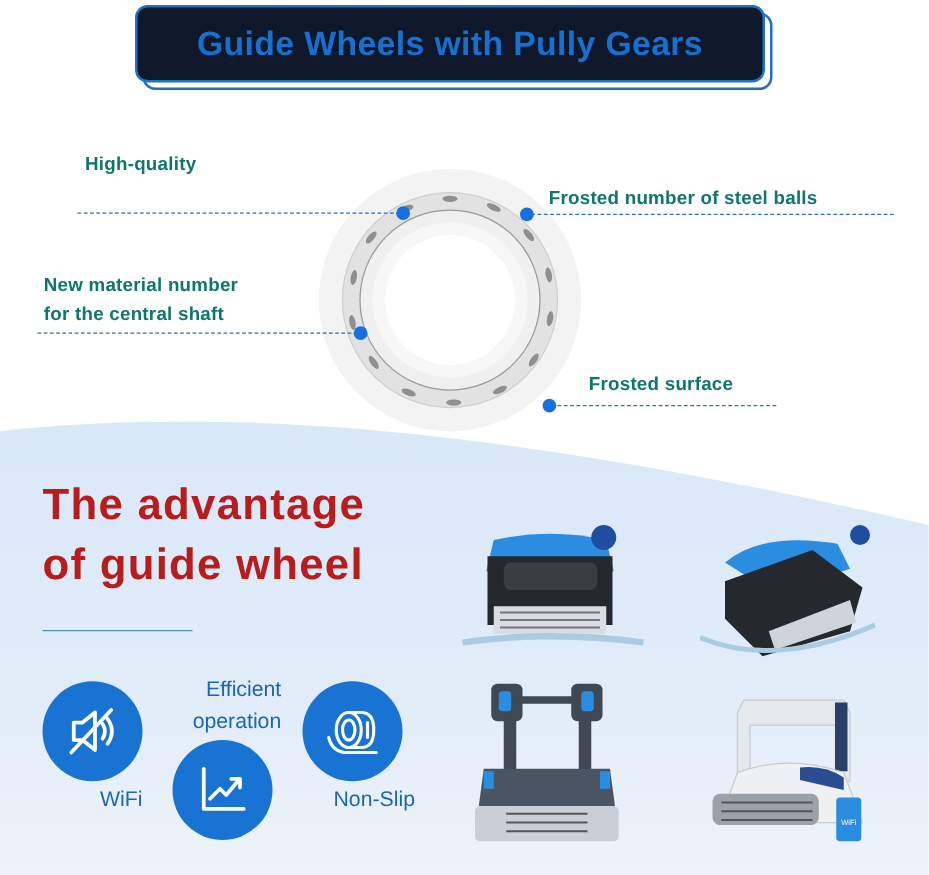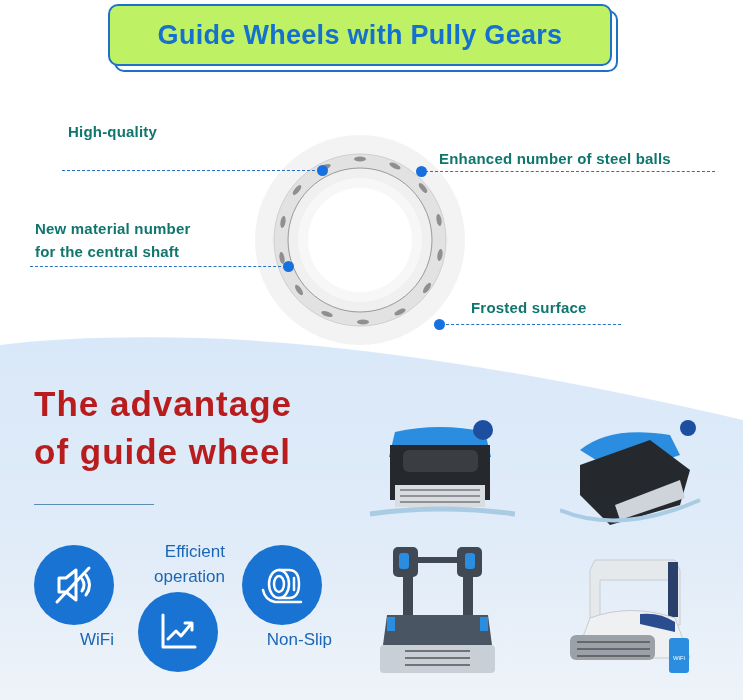--- a/index.html
+++ b/index.html
@@ -1,18 +1,18 @@
 <!DOCTYPE html>
 <html><head>
 <meta charset="utf-8">
 <style>
   html,body{margin:0;padding:0;}
   body{width:743px;height:700px;position:relative;overflow:hidden;background:#ffffff;font-family:"Liberation Sans","DejaVu Sans",sans-serif;}
   .bg-wave{position:absolute;left:0;top:0;width:743px;height:700px;}
-  .title-box{position:absolute;left:108px;top:4px;width:500px;height:58px;border:2px solid #1c72c6;border-radius:10px;background:#bef264;display:flex;align-items:center;justify-content:center;z-index:3;}
+  .title-box{position:absolute;left:108px;top:4px;width:500px;height:58px;border:2px solid #1c72c6;border-radius:10px;background:#0f172a;display:flex;align-items:center;justify-content:center;z-index:3;}
   .title-shadow{position:absolute;left:114px;top:10px;width:500px;height:58px;border:2px solid #1c72c6;border-radius:10px;background:#fff;z-index:2;}
   .title-text{color:#1670cf;font-weight:bold;font-size:27px;letter-spacing:0.3px;}
   .label{position:absolute;color:#0f766e;font-weight:bold;font-size:15px;line-height:23px;z-index:4;letter-spacing:0.2px;}
   .dash{position:absolute;border-top:1.5px dashed #2a6fc0;height:0;z-index:4;}
   .dot{position:absolute;width:11px;height:11px;border-radius:50%;background:#1670e0;z-index:5;}
   .wheel{position:absolute;left:245px;top:130px;width:230px;height:230px;z-index:3;}
   .headline{position:absolute;left:34px;top:380px;color:#b91c1c;font-weight:bold;font-size:35px;line-height:48px;letter-spacing:1px;z-index:3;}
   .rule{position:absolute;left:34px;top:504px;width:120px;height:0;border-top:1.5px solid #5a8eb3;z-index:3;}
   .circle-icon{position:absolute;width:80px;height:80px;border-radius:50%;background:#1873d3;z-index:3;display:flex;align-items:center;justify-content:center;}
   .feat-label{position:absolute;color:#1b66b4;font-size:17px;z-index:3;text-align:right;line-height:25px;}
@@ -61,21 +61,21 @@
   <circle cx="115" cy="110" r="52" fill="#ffffff"></circle>
 </svg>
 
 <div class="label" style="left:68px;top:120px;">
   <div>High-quality</div>
 </div>
 <div class="dash" style="left:62px;top:170px;width:258px;"></div>
 <div class="dot" style="left:317px;top:165px;"></div>
 
 <div class="label" style="left:439px;top:147px;">
-  <div>Enhanced number of steel balls</div>
+  <div>Frosted number of steel balls</div>
 </div>
 <div class="dash" style="left:425px;top:171px;width:290px;"></div>
 <div class="dot" style="left:416px;top:166px;"></div>
 
 <div class="label" style="left:35px;top:217px;">
   <div>New material number</div>
   <div>for the central shaft</div>
 </div>
 <div class="dash" style="left:30px;top:266px;width:256px;"></div>
 <div class="dot" style="left:283px;top:261px;"></div>

